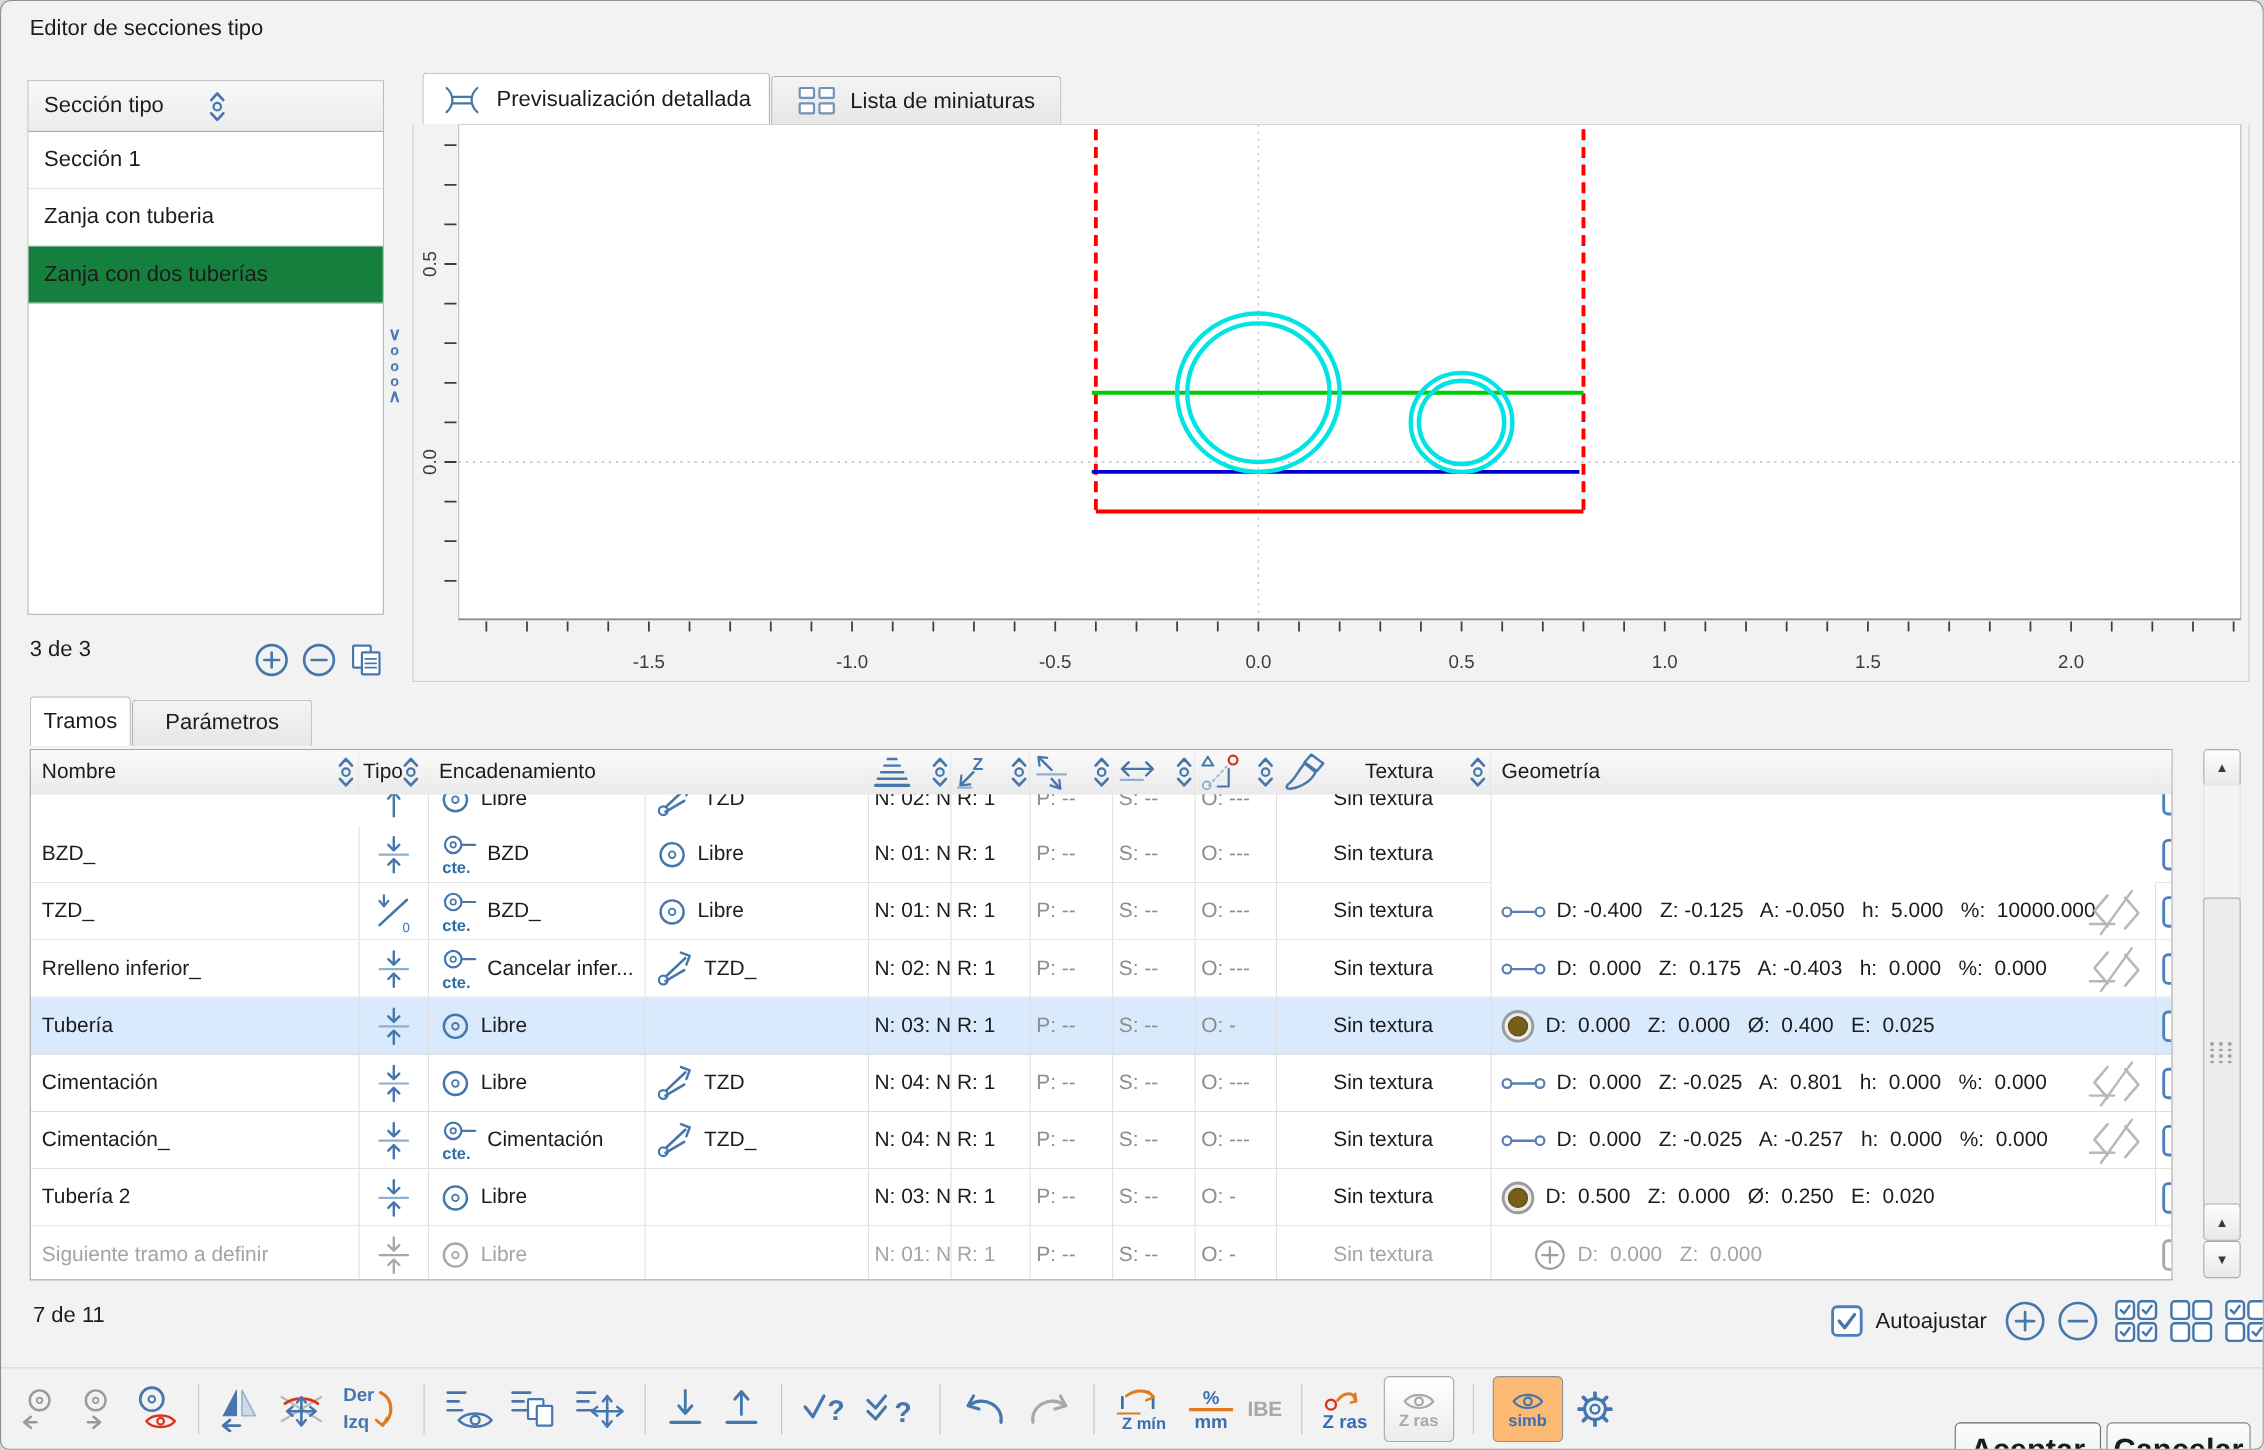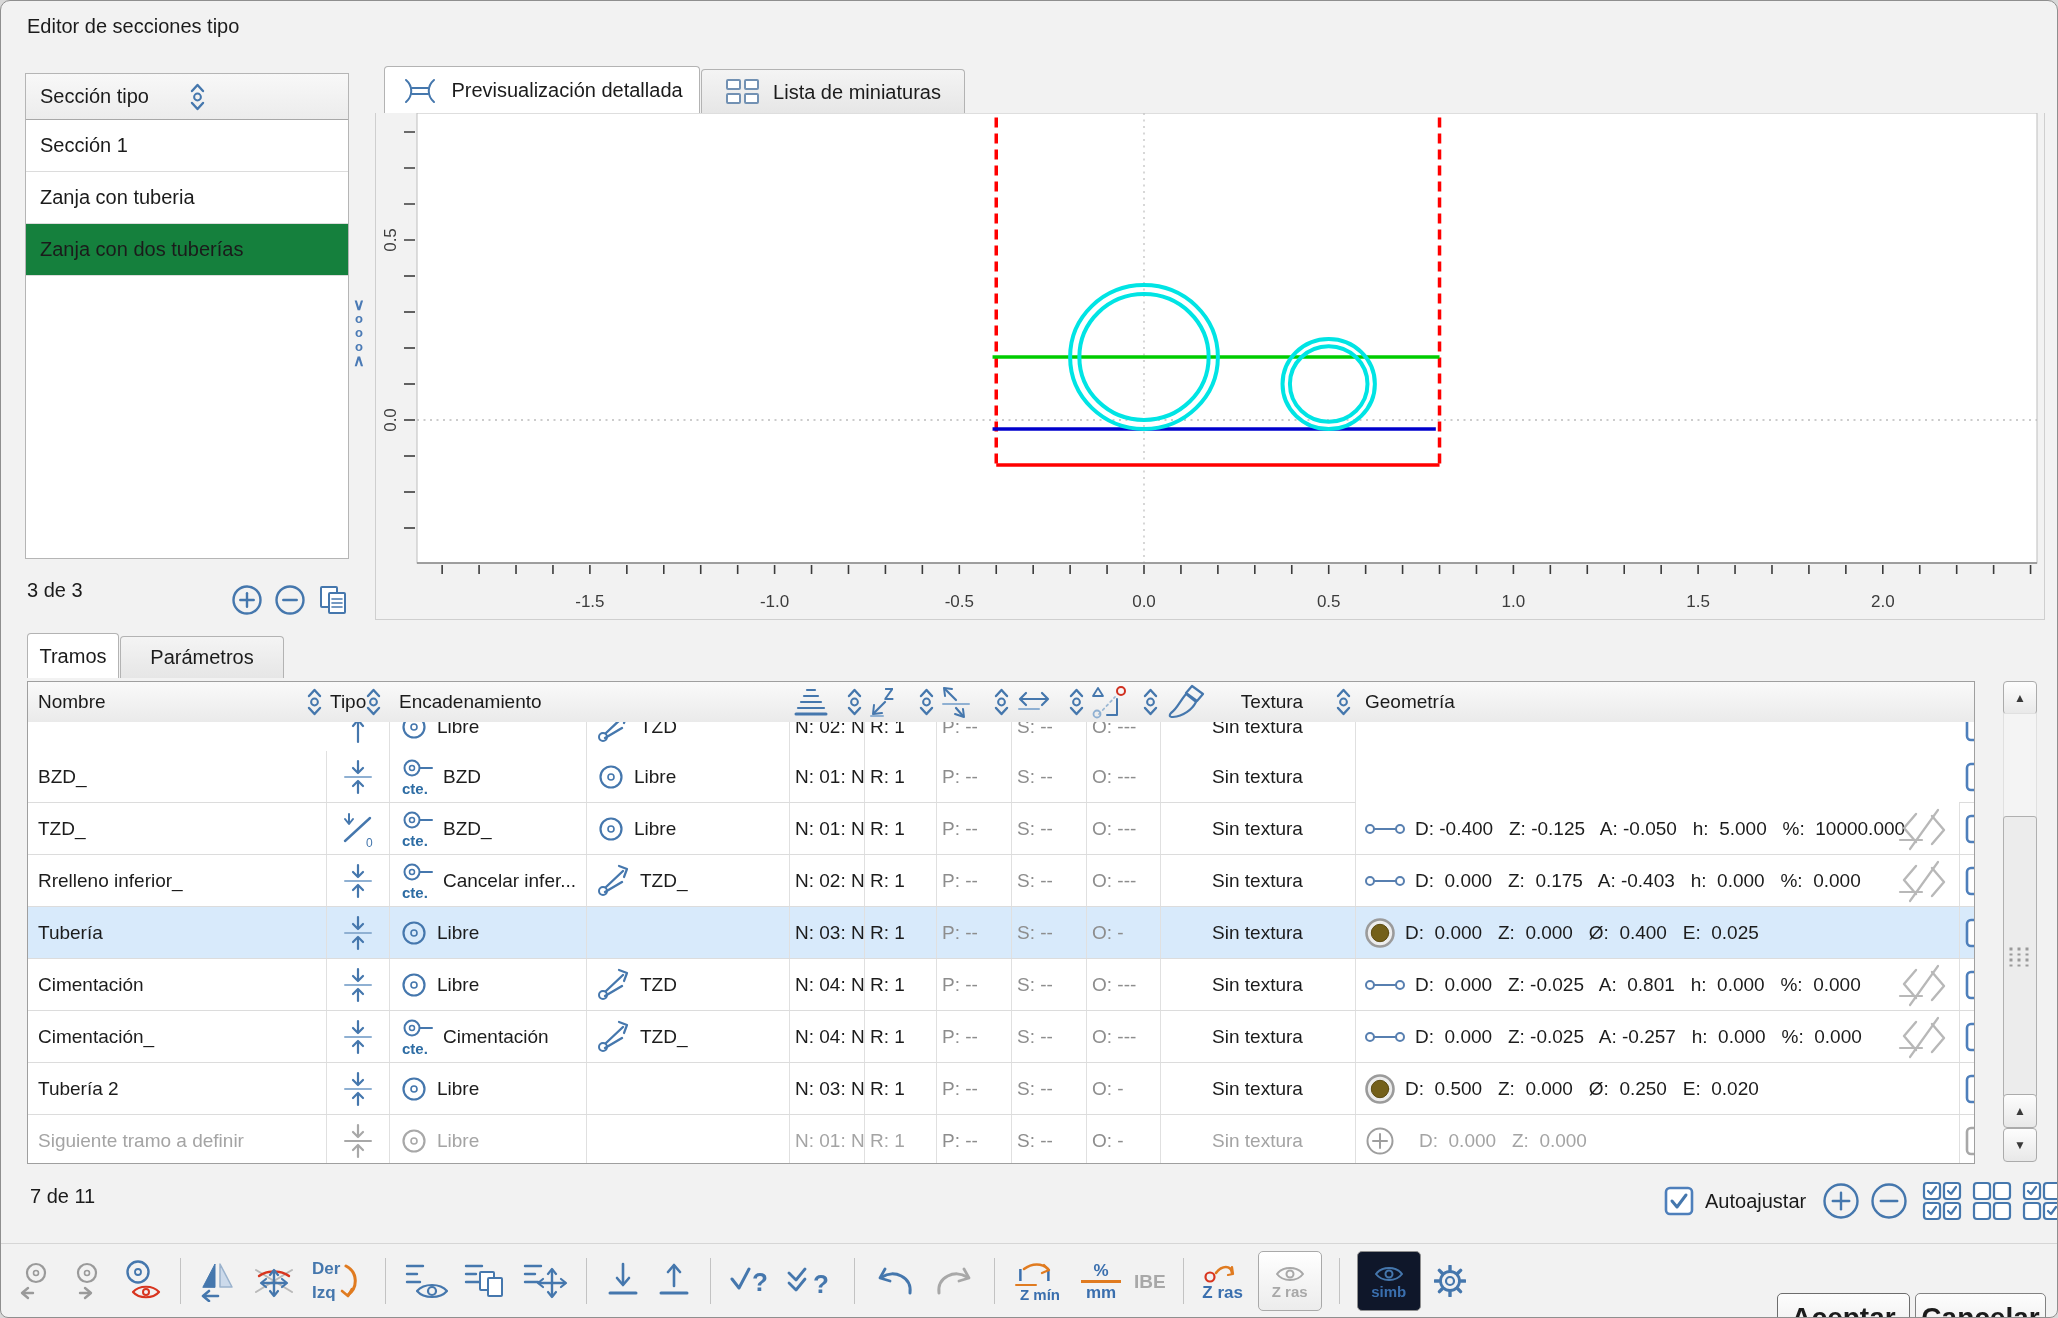--- a/index.html
+++ b/index.html
@@ -50,21 +50,21 @@
   
   #footer-right{top:1180px;left:1662px;display:flex;align-items:center;gap:10px;}
   
   #toolbar{left:18px;top:1248px;height:64px;display:flex;align-items:center;gap:13px;}
   .tbi{display:flex;align-items:center;justify-content:center;flex-direction:column;position:relative;}
   .tsep{width:1px;height:46px;background:#c3c3c3;margin:0 4px;}
   .tblbl{font-size:15px;font-weight:bold;color:#3a6fae;line-height:15px;}
   .tblbl.gray{color:#a8a8a8;}
   .raisedbtn{background:linear-gradient(#ffffff,#ececec);border:1px solid #a9a9a9;border-radius:5px;
        display:flex;flex-direction:column;align-items:center;justify-content:center;width:62px;height:58px;}
-  .raisedbtn.activebtn{background:#0f172a;border:1px solid #8f8f8f;text-align:right;}
+  .raisedbtn.activebtn{background:#fdba74;border:1px solid #8f8f8f;text-align:right;}
   
   .btn{position:absolute;top:1292px;height:48px;background:linear-gradient(#fdfdfd,#ebebeb);
        border:1px solid #828282;border-radius:5px;font-size:28px;color:#1b1b1b;
        display:flex;align-items:center;justify-content:center;font-family:"Liberation Sans",sans-serif;font-weight:bold;}
   #btn-accept{left:1776px;width:131px;border-color:#6d6d6d;}
   #btn-cancel{left:1914px;width:129px;}
   svg{display:block;}
 </style>
 </head>
 <body>
@@ -653,21 +653,21 @@
               <circle cx="15" cy="15" r="10.5" stroke="#a8a8a8" stroke-width="2.2" fill="none"></circle>
               <circle cx="15" cy="15" r="3" stroke="#a8a8a8" stroke-width="1.6" fill="none"></circle>
             </svg></span><span>Libre</span></div>
         <div class="td" style="left: 558px; width: 203px;"></div>
         <div class="td" style="left: 761px; width: 75px;"><span class="" style="padding-left:6px;">N: 01: N</span></div>
         <div class="td" style="left: 836px; width: 72px;"><span class="" style="padding-left:6px;">R: 1</span></div>
         <div class="td" style="left: 908px; width: 75px;"><span class="dim" style="padding-left:6px;">P: --</span></div>
         <div class="td" style="left: 983px; width: 75px;"><span class="dim" style="padding-left:6px;">S: --</span></div>
         <div class="td" style="left: 1058px; width: 74px;"><span class="dim" style="padding-left:6px;">O: -</span></div>
         <div class="td" style="left: 1132px; width: 195px; justify-content: center;"><span>Sin textura</span></div>
-        <div class="td" style="left: 1327px; width: 604px; gap: 14px;"><span style="margin:0 8px 0 8px;"><svg width="34" height="34" viewBox="0 0 34 34" fill="none" stroke-linecap="round" stroke-linejoin="round">
+        <div class="td" style="left: 1356px; width: 604px;"><span style="margin:0 8px 0 8px;"><svg width="34" height="34" viewBox="0 0 34 34" fill="none" stroke-linecap="round" stroke-linejoin="round">
               <circle cx="17" cy="17" r="12.5" stroke="#9e9e9e" stroke-width="2" fill="none"></circle>
               <line x1="17" y1="10" x2="17" y2="24" stroke="#9e9e9e" stroke-width="2"></line>
               <line x1="10" y1="17" x2="24" y2="17" stroke="#9e9e9e" stroke-width="2"></line>
             </svg></span><span class="geotext">D:  0.000   Z:  0.000</span></div>
         <div class="td" style="left: 1931px; width: 41px; justify-content: center;"><span><svg width="32" height="32" viewBox="0 0 32 32" fill="none" stroke-linecap="round" stroke-linejoin="round">
               <rect x="3" y="3" width="26" height="26" rx="4" stroke="#a8a8a8" stroke-width="2.6" fill="#fff"></rect>
             </svg></span></div>
       </div>
     </div>
 

